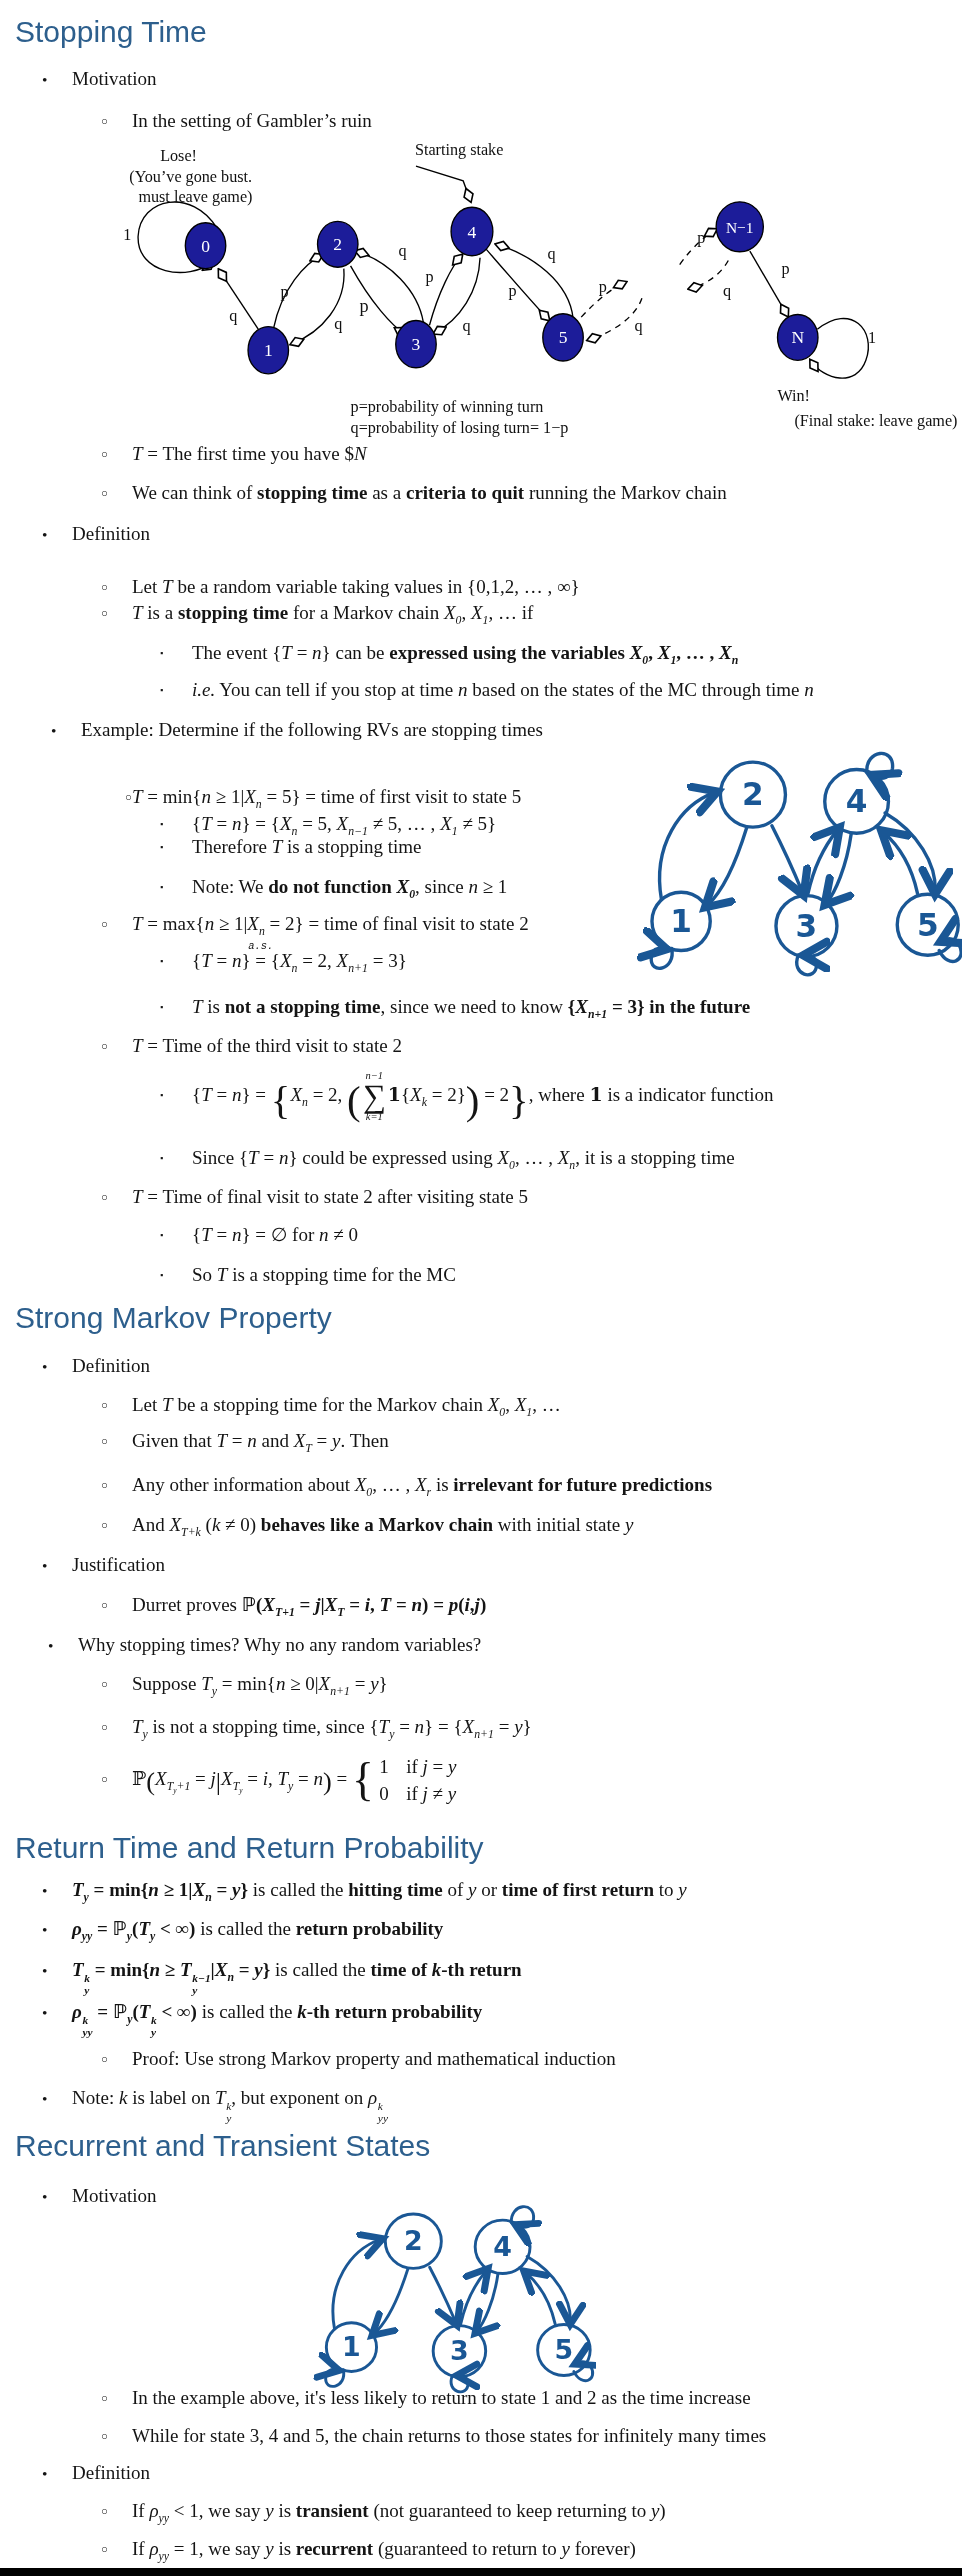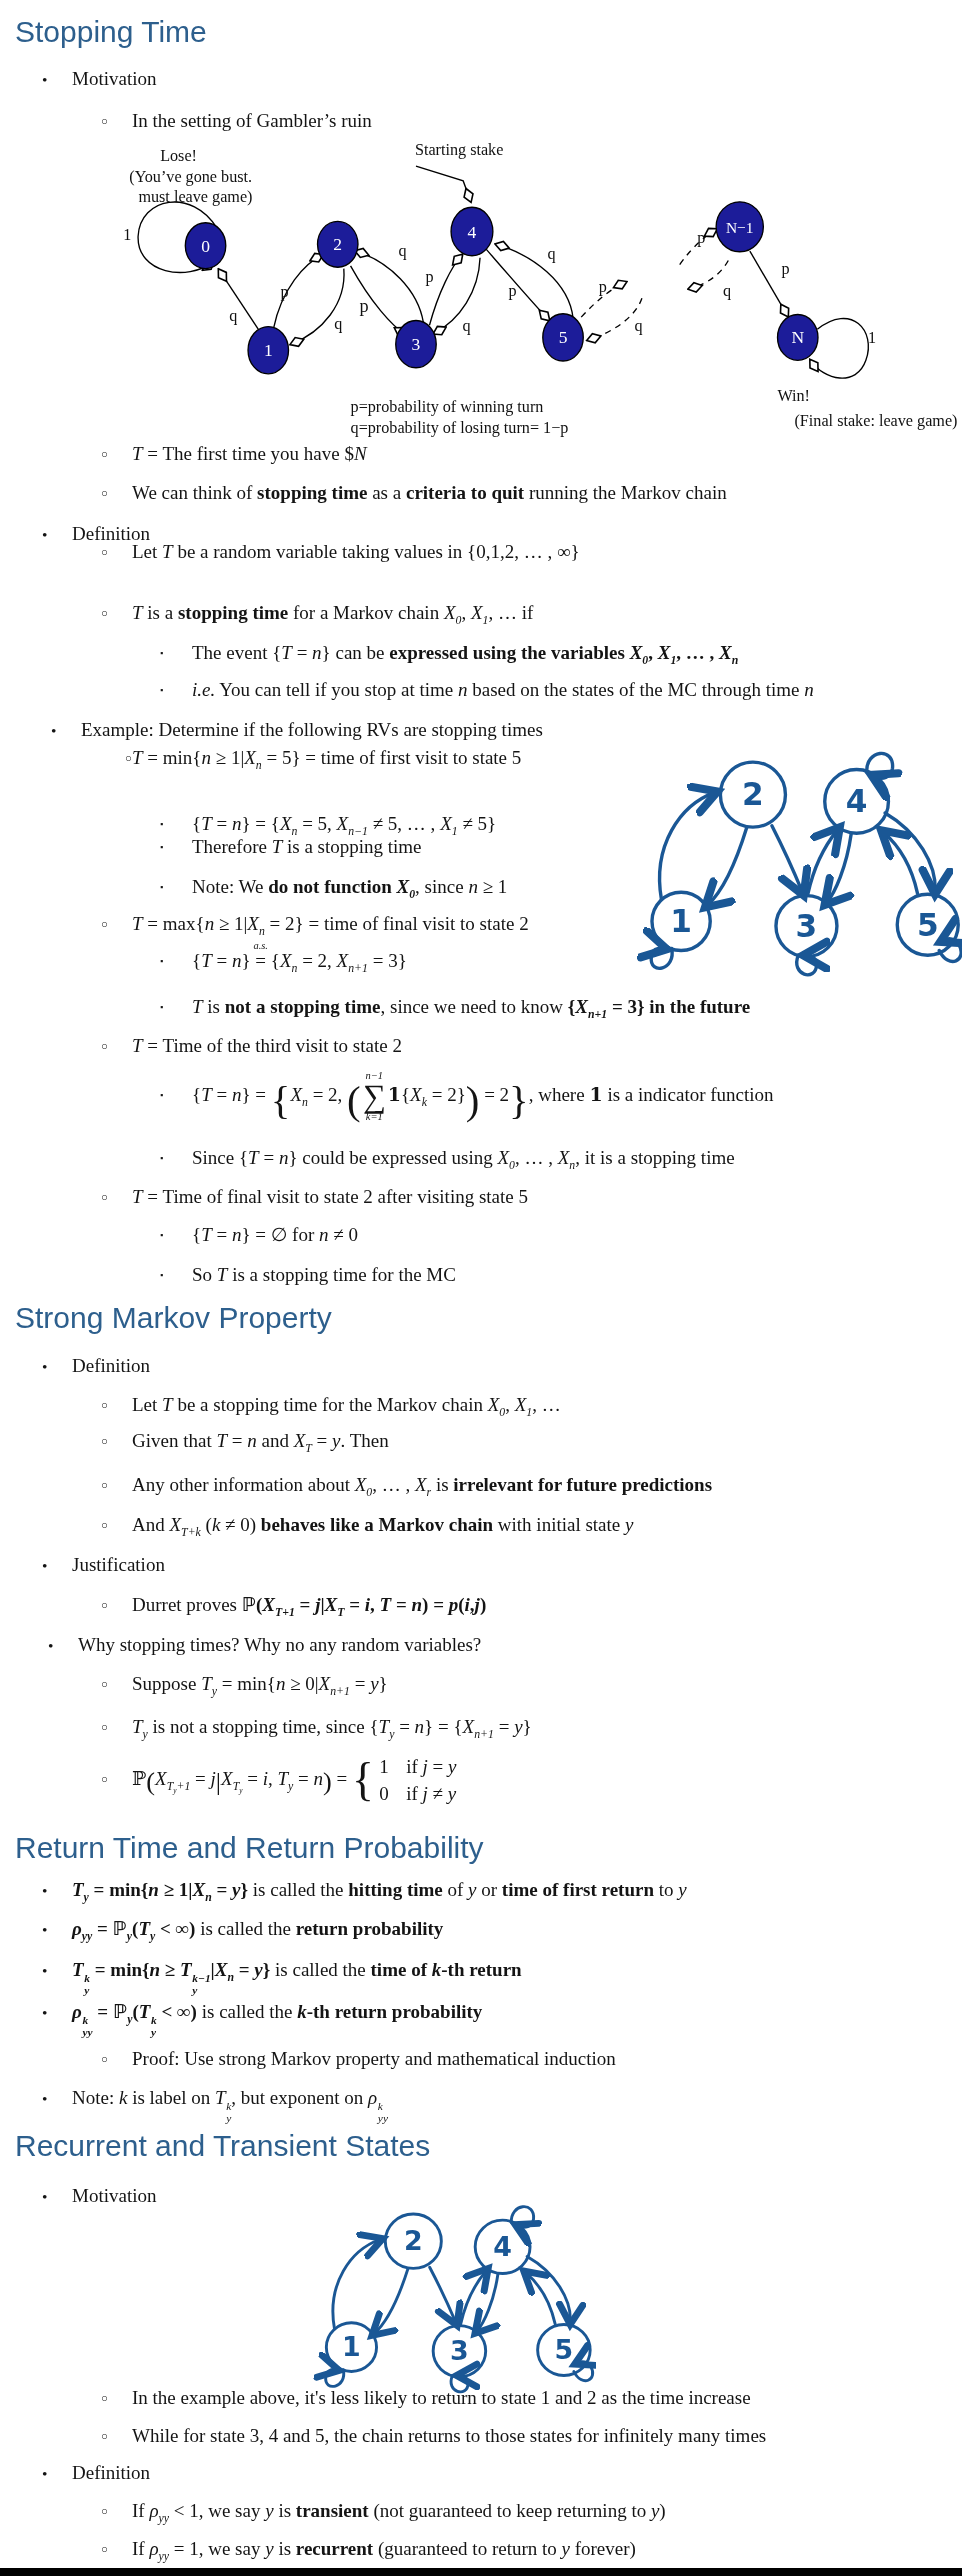--- a/index.html
+++ b/index.html
@@ -21,21 +21,21 @@
   .i{font-style:italic;}
   .b{font-weight:bold;}
   .dbl{font-weight:bold;font-family:"DejaVu Serif",serif;}
   sub{font-size:0.62em;font-style:italic;line-height:0;}
   .big{font-size:2.15em;font-weight:400;vertical-align:-0.33em;line-height:0;}
   .mid{font-size:1.38em;font-weight:400;vertical-align:-0.2em;line-height:0;}
   .ss{display:inline-flex;flex-direction:column;align-items:flex-start;
       font-size:0.6em;line-height:1.05;vertical-align:-0.55em;font-style:italic;margin-left:0.7px;}
   .over{position:relative;display:inline-block;}
   .over .ab{position:absolute;top:-0.72em;left:50%;transform:translateX(-50%);
-            font-size:0.55em;font-style:italic;line-height:1;}
+            font-size:0.55em;font-style:italic;line-height:1;font-family:Liberation Mono, monospace;}
   .sum{display:inline-flex;flex-direction:column;align-items:center;
        vertical-align:middle;line-height:1;margin:0 2px;}
   .sum .lim{font-size:0.55em;font-style:italic;line-height:1;}
   .sum .sig{font-size:1.7em;line-height:0.95;}
   .cases{display:inline-flex;align-items:center;vertical-align:middle;}
   .cases .cbrace{font-size:2.4em;line-height:0;margin-right:5.4px;font-weight:400;}
   .cases .rows{display:inline-flex;flex-direction:column;gap:2.7px;}
   .cases .row{white-space:nowrap;}
   .gap{margin-left:17.5px;}
   .fig{position:absolute;}
@@ -47,26 +47,26 @@
 </head>
 <body>
 
 <div id="outline">
     <div class="line lv0" style="top: 13.5px;"><span class="content"><span>Stopping Time</span></span></div>
     <div class="line lv1" style="top: 67px;"><span class="bullet">•</span><span class="content"><span>Motivation</span></span></div>
     <div class="line lv2" style="top: 109px;"><span class="bullet">○</span><span class="content"><span>In the setting of Gambler’s ruin</span></span></div>
     <div class="line lv2" style="top: 442px;"><span class="bullet">○</span><span class="content"><span class="i ">T</span><span> = The first time you have $</span><span class="i ">N</span></span></div>
     <div class="line lv2" style="top: 481px;"><span class="bullet">○</span><span class="content"><span>We can think of </span><span class="b ">stopping time</span><span> as a </span><span class="b ">criteria to quit</span><span> running the Markov chain</span></span></div>
     <div class="line lv1" style="top: 522px;"><span class="bullet">•</span><span class="content"><span>Definition</span></span></div>
-    <div class="line lv2" style="top: 540px;"><span class="bullet">○</span><span class="content"><span>Let </span><span class="i ">T</span><span> be a random variable taking values in {0,1,2, … , ∞}</span></span></div>
+    <div class="line lv2" style="top: 575px;"><span class="bullet">○</span><span class="content"><span>Let </span><span class="i ">T</span><span> be a random variable taking values in {0,1,2, … , ∞}</span></span></div>
     <div class="line lv2" style="top: 601px;"><span class="bullet">○</span><span class="content"><span class="i ">T</span><span> is a </span><span class="b ">stopping time</span><span> for a Markov chain </span><span class="i ">X<sub>0</sub></span><span>, </span><span class="i ">X<sub>1</sub></span><span>, … if</span></span></div>
     <div class="line lv3" style="top: 641px;"><span class="bullet">▪</span><span class="content"><span>The event {</span><span class="i ">T</span><span> = </span><span class="i ">n</span><span>} can be </span><span class="b ">expressed using the variables </span><span class="i b ">X<sub class="b">0</sub></span><span class="b ">, </span><span class="i b ">X<sub class="b">1</sub></span><span class="b ">, … , </span><span class="i b ">X<sub class="b">n</sub></span></span></div>
     <div class="line lv3" style="top: 678px;"><span class="bullet">▪</span><span class="content"><span class="i ">i.e.</span><span> You can tell if you stop at time </span><span class="i ">n</span><span> based on the states of the MC through time </span><span class="i ">n</span></span></div>
     <div class="line lv1" style="top: 718px; margin-left: 9px;"><span class="bullet">•</span><span class="content"><span>Example: Determine if the following RVs are stopping times</span></span></div>
-    <div class="line lv2" style="top: 746px; text-align: right;"><span class="bullet">○</span><span class="content"><span class="i ">T</span><span> = min{</span><span class="i ">n</span><span> ≥ 1|</span><span class="i ">X<sub>n</sub></span><span> = 5} = time of first visit to state 5</span></span></div>
+    <div class="line lv2" style="top: 785px; text-align: right;"><span class="bullet">○</span><span class="content"><span class="i ">T</span><span> = min{</span><span class="i ">n</span><span> ≥ 1|</span><span class="i ">X<sub>n</sub></span><span> = 5} = time of first visit to state 5</span></span></div>
     <div class="line lv3" style="top: 796px; margin-top: 16px;"><span class="bullet">▪</span><span class="content"><span>{</span><span class="i ">T</span><span> = </span><span class="i ">n</span><span>} = {</span><span class="i ">X<sub>n</sub></span><span> = 5, </span><span class="i ">X<sub>n−1</sub></span><span> ≠ 5, … , </span><span class="i ">X<sub>1</sub></span><span> ≠ 5}</span></span></div>
     <div class="line lv3" style="top: 835px;"><span class="bullet">▪</span><span class="content"><span>Therefore </span><span class="i ">T</span><span> is a stopping time</span></span></div>
     <div class="line lv3" style="top: 875px;"><span class="bullet">▪</span><span class="content"><span>Note: We </span><span class="b ">do not function </span><span class="i b ">X<sub class="b">0</sub></span><span>, since </span><span class="i ">n</span><span> ≥ 1</span></span></div>
     <div class="line lv2" style="top: 912px;"><span class="bullet">○</span><span class="content"><span class="i ">T</span><span> = max{</span><span class="i ">n</span><span> ≥ 1|</span><span class="i ">X<sub>n</sub></span><span> = 2} = time of final visit to state 2</span></span></div>
     <div class="line lv3" style="top: 949px;"><span class="bullet">▪</span><span class="content"><span>{</span><span class="i ">T</span><span> = </span><span class="i ">n</span><span>} </span><span class="over"><span class="ab">a.s.</span><span class="base">=</span></span><span> {</span><span class="i ">X<sub>n</sub></span><span> = 2, </span><span class="i ">X<sub>n+1</sub></span><span> = 3}</span></span></div>
     <div class="line lv3" style="top: 995px;"><span class="bullet">▪</span><span class="content"><span class="i ">T</span><span> is </span><span class="b ">not a stopping time</span><span>, since we need to know </span><span class="b ">{</span><span class="i b ">X<sub class="b">n+1</sub></span><span class="b "> = 3} </span><span class="b ">in the future</span></span></div>
     <div class="line lv2" style="top: 1034px;"><span class="bullet">○</span><span class="content"><span class="i ">T</span><span> = Time of the third visit to state 2</span></span></div>
     <div class="line lv3" style="top: 1071px;"><span class="bullet">▪</span><span class="content"><span>{</span><span class="i ">T</span><span> = </span><span class="i ">n</span><span>} = </span><span class="big">{</span><span class="i ">X<sub>n</sub></span><span> = 2, </span><span class="big">(</span><span class="sum">
           <span class="lim">n−1</span>
           <span class="sig">∑</span>

